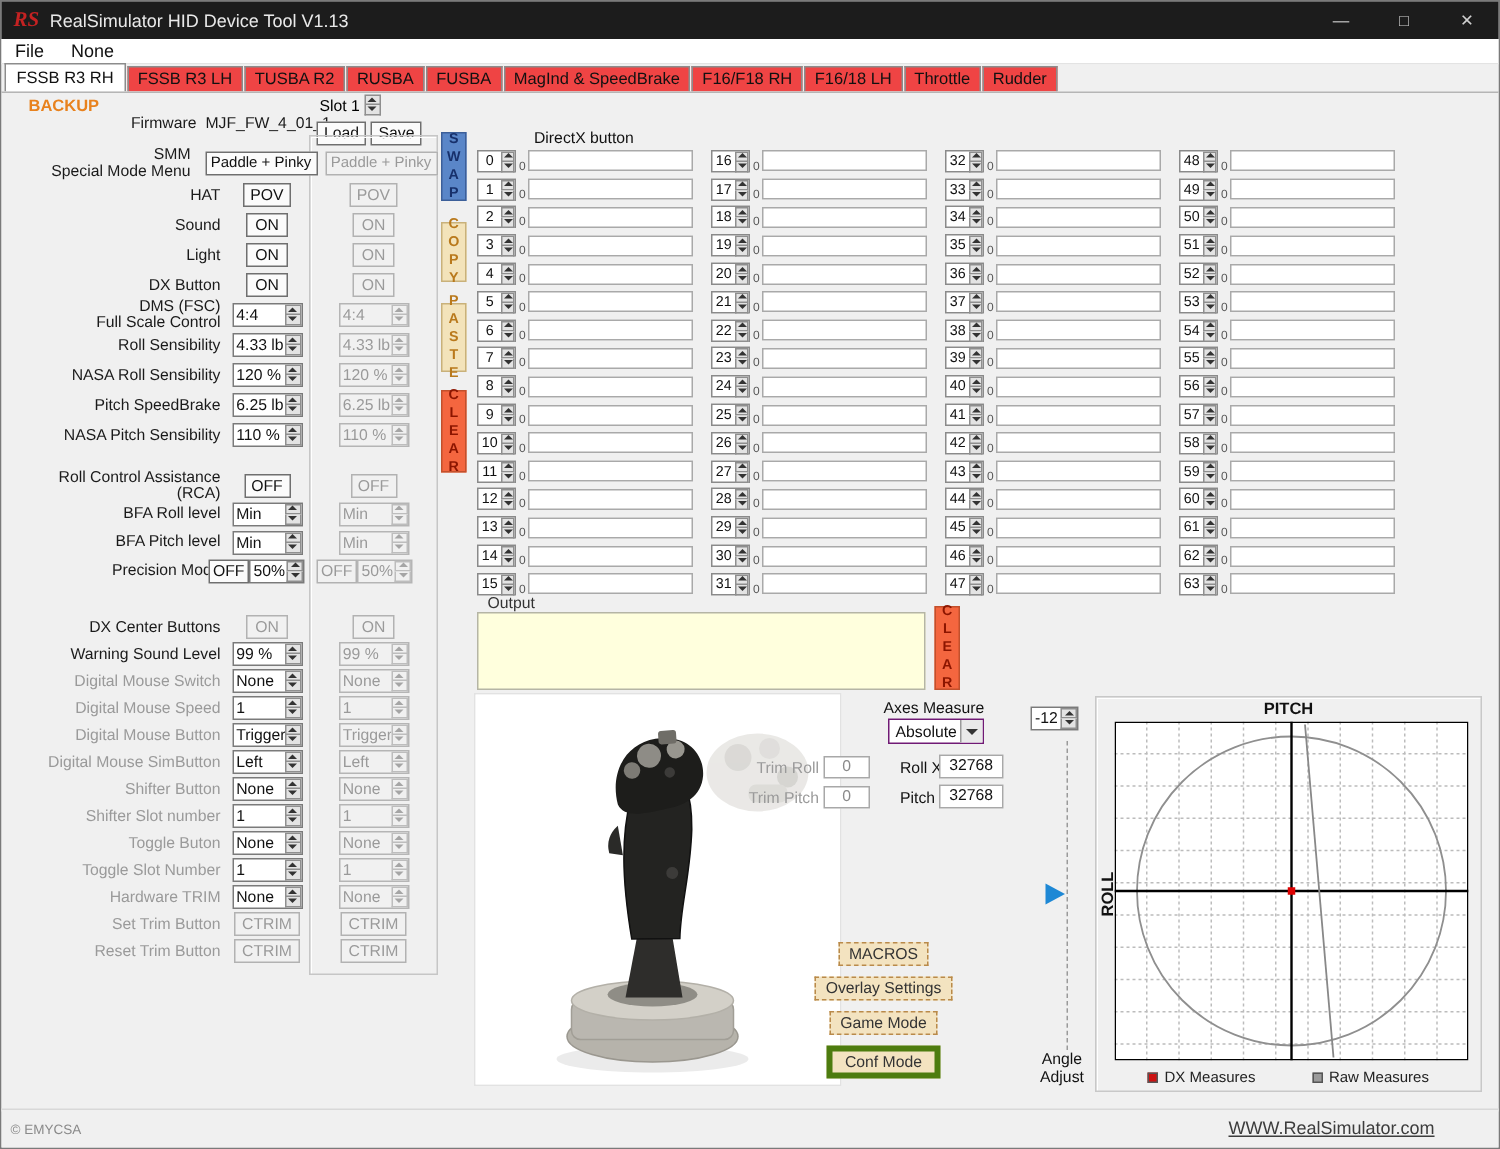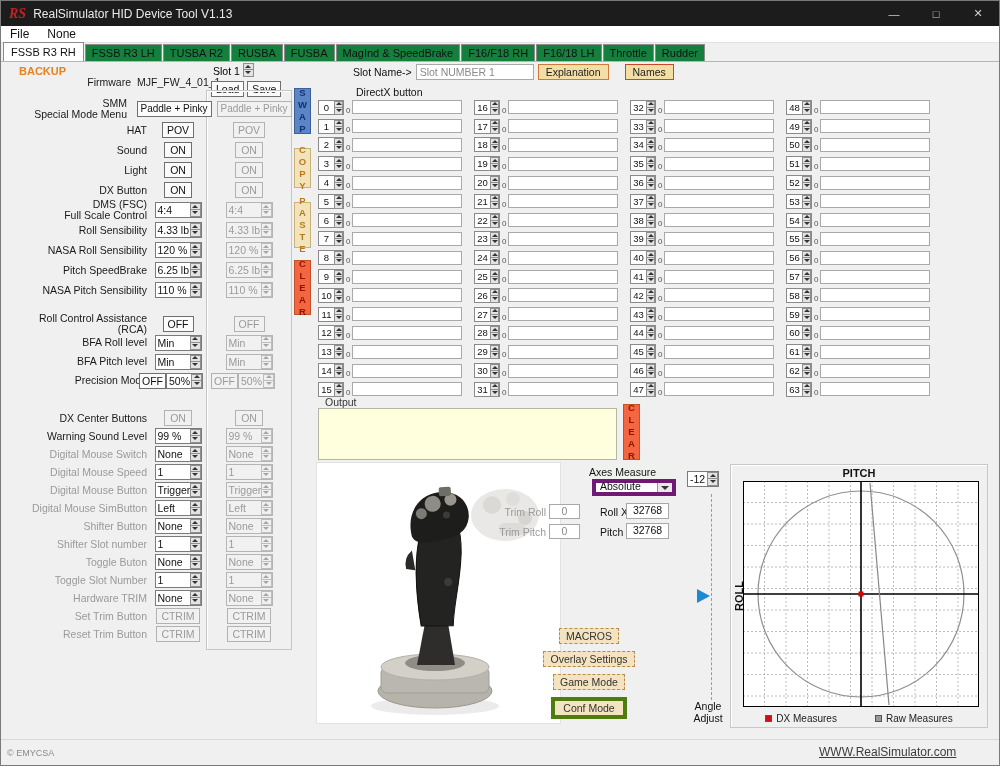--- a/index.html
+++ b/index.html
@@ -12,21 +12,21 @@
   .logo{color:#c42222;font-family:"Liberation Serif",serif;font-weight:bold;font-style:italic;font-size:14px;margin-right:7px}
   .wbtns{margin-left:auto;display:flex;height:100%}
   .wbtn{width:42px;display:flex;align-items:center;justify-content:center;font-size:11px;color:#cfcfcf}
 
   
   .menubar{height:17px;background:#fff;display:flex;align-items:center;font-size:12px;border-bottom:1px solid #e3e3e3}
   .menu-item{padding:0 9px;color:#111}
 
   
   .tabstrip{height:18px;display:flex;align-items:flex-end;padding-left:2px;background:#f0f0f0}
-  .tab{font-size:11px;padding:2px 6px 2px;border:1px solid #8c8c8c;border-bottom:none;background:#15803d;margin-right:1px;color:#111;white-space:nowrap}
+  .tab{font-size:11px;padding:2px 6px 2px;border:1px solid #8c8c8c;border-bottom:none;background:#ef4444;margin-right:1px;color:#111;white-space:nowrap}
   .tab.sel{background:#fff;padding:3px 7px 3px;font-weight:normal}
 
   .content{position:relative;height:680px;background:#f0f0f0;border-top:1px solid #b5b5b5}
 
   
   #backup{left:18px;top:3px;color:#e8821e;font-weight:bold;font-size:11px}
   #fw-label{left:56px;top:14px;width:74px;text-align:right;font-size:10.5px;color:#1a1a1a}
   #fw-value{left:136px;top:14px;font-size:10.5px;color:#1a1a1a}
   #slot1{left:212px;top:1px;display:inline-flex;align-items:center;height:15px;font-size:10.5px;gap:3px}
   #loadsave{left:210px;top:19px;display:flex;gap:3px}
@@ -91,21 +91,21 @@
   
   #out-label{left:324px;top:334px;font-size:10.5px;color:#333}
   #out-ta{left:317px;top:346px;width:299px;height:52px;background:#ffffdd;border:1px solid #b5b5a5}
   #out-clear{left:622px;top:342px;height:56px}
 
   
   #joy{left:315px;top:400px;width:245px;height:262px;background:#fff;border:1px solid #e2e2e2}
 
   
   #axes-label{left:588px;top:404px;font-size:10.5px;color:#111}
-  #axes-select{left:591px;top:417px;width:84px;height:17px;border:4px solid #701a75;background:#fff;display:flex;align-items:flex-end;font-size:10.5px}
+  #axes-select{left:591px;top:417px;width:64px;height:17px;border:1px solid #701a75;background:#fff;display:flex;align-items:center;font-size:10.5px}
   #axes-select .txt{flex:1;padding-left:4px;color:#111}
   #axes-select .dd{width:15px;height:100%;background:#e9e9e9;border-left:1px solid #9a9a9a;display:flex;align-items:center;justify-content:center}
   #axes-select .dd::after{content:"";border:4px solid transparent;border-top-color:#333;margin-top:4px}
   .smalllabel{font-size:10.5px;color:#9a9a9a}
   .blabel{font-size:10.5px;color:#111}
   .vbox{border:1px solid #a8a8a8;background:#fff;font-size:10.5px;text-align:center;line-height:13px;color:#111}
   .vbox.dim{color:#8a8a8a}
   #tr-label{left:498px;top:444px;width:47px;text-align:right}
   #tr-box{left:548px;top:442px;width:31px;height:15px}
   #rx-label{left:599px;top:444px}
@@ -657,26 +657,20 @@
           </span>
         </div>
       </div>
     <div class="abs" id="sidebtns">
         <div class="vbtn v-swap" style="height: 46px; margin-bottom: 14px;">SWAP</div>
         <div class="vbtn v-copy" style="height: 40px; margin-bottom: 14px;">COPY</div>
         <div class="vbtn v-paste" style="height: 46px; margin-bottom: 12px;">PASTE</div>
         <div class="vbtn v-clear" style="height: 55px; margin-bottom: 0px;">CLEAR</div>
       </div>
 
-    <div class="abs" id="slotrow">
-      <span class="lbl">Slot Name-&gt;</span>
-      <input id="slotname-input" value="Slot NUMBER 1" style="">
-      <span class="tanbtn" id="btn-explanation">Explanation</span>
-      <span class="tanbtn" id="btn-names">Names</span>
-    </div>
 
     <span class="abs" id="dx-label">DirectX button</span>
     <div class="abs" id="dxgrid">
         <div class="dxcell">
           <span class="dxnum">
             <span class="dnv">0</span>
             <span class="arws">
               <span class="a up"></span>
               <span class="a dn"></span>
             </span>

